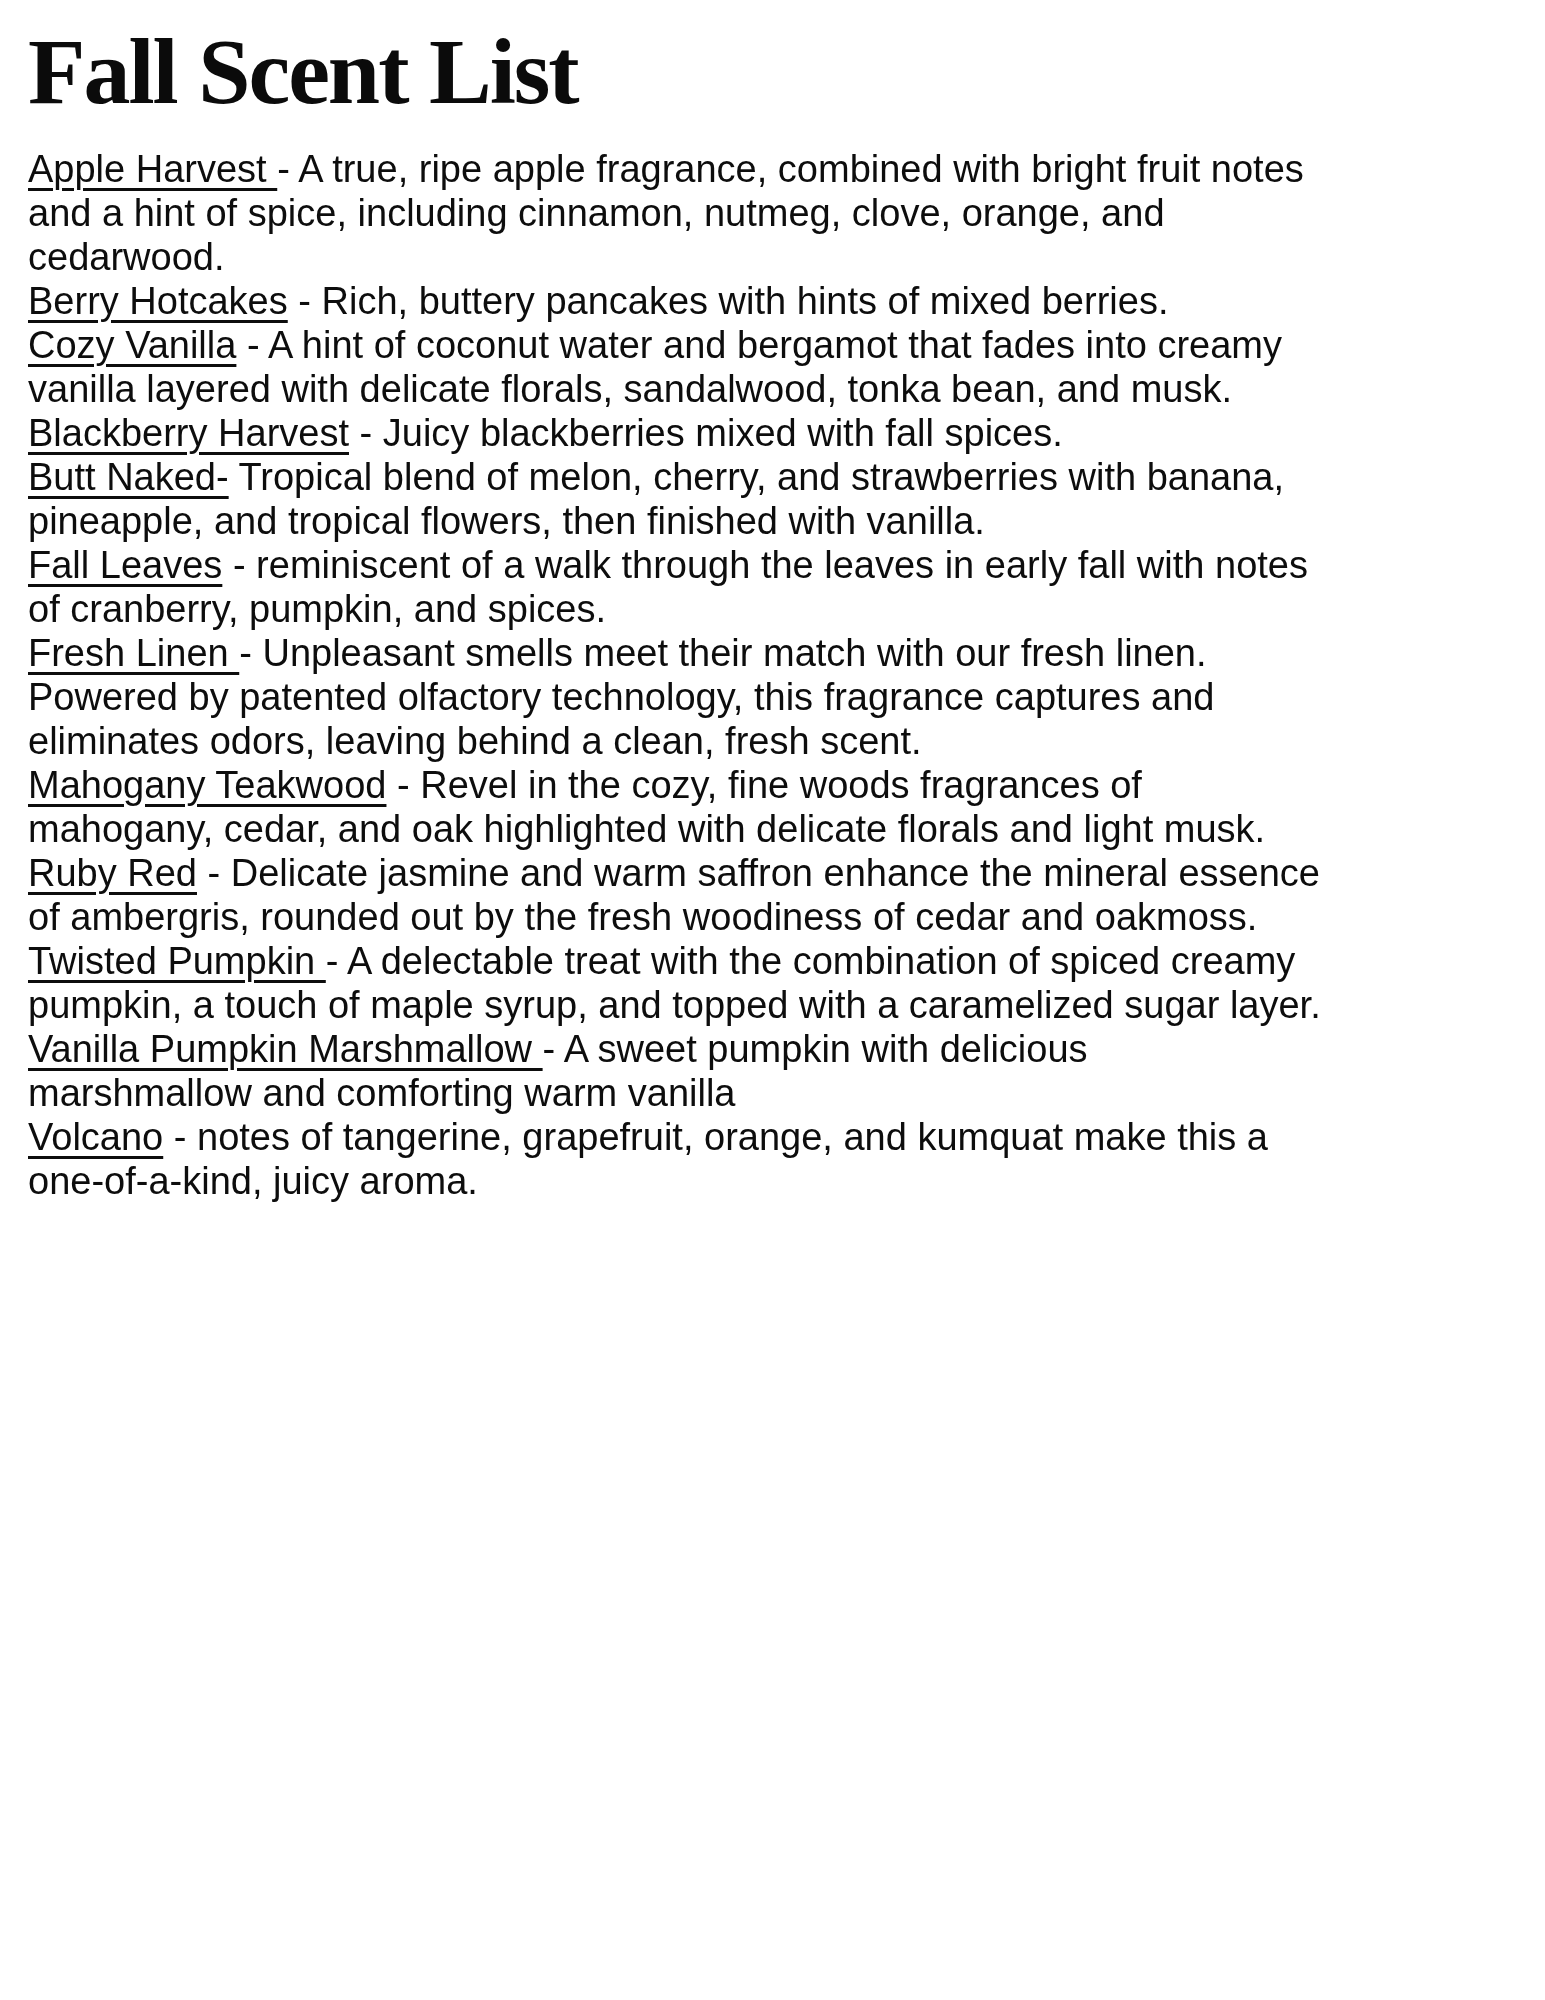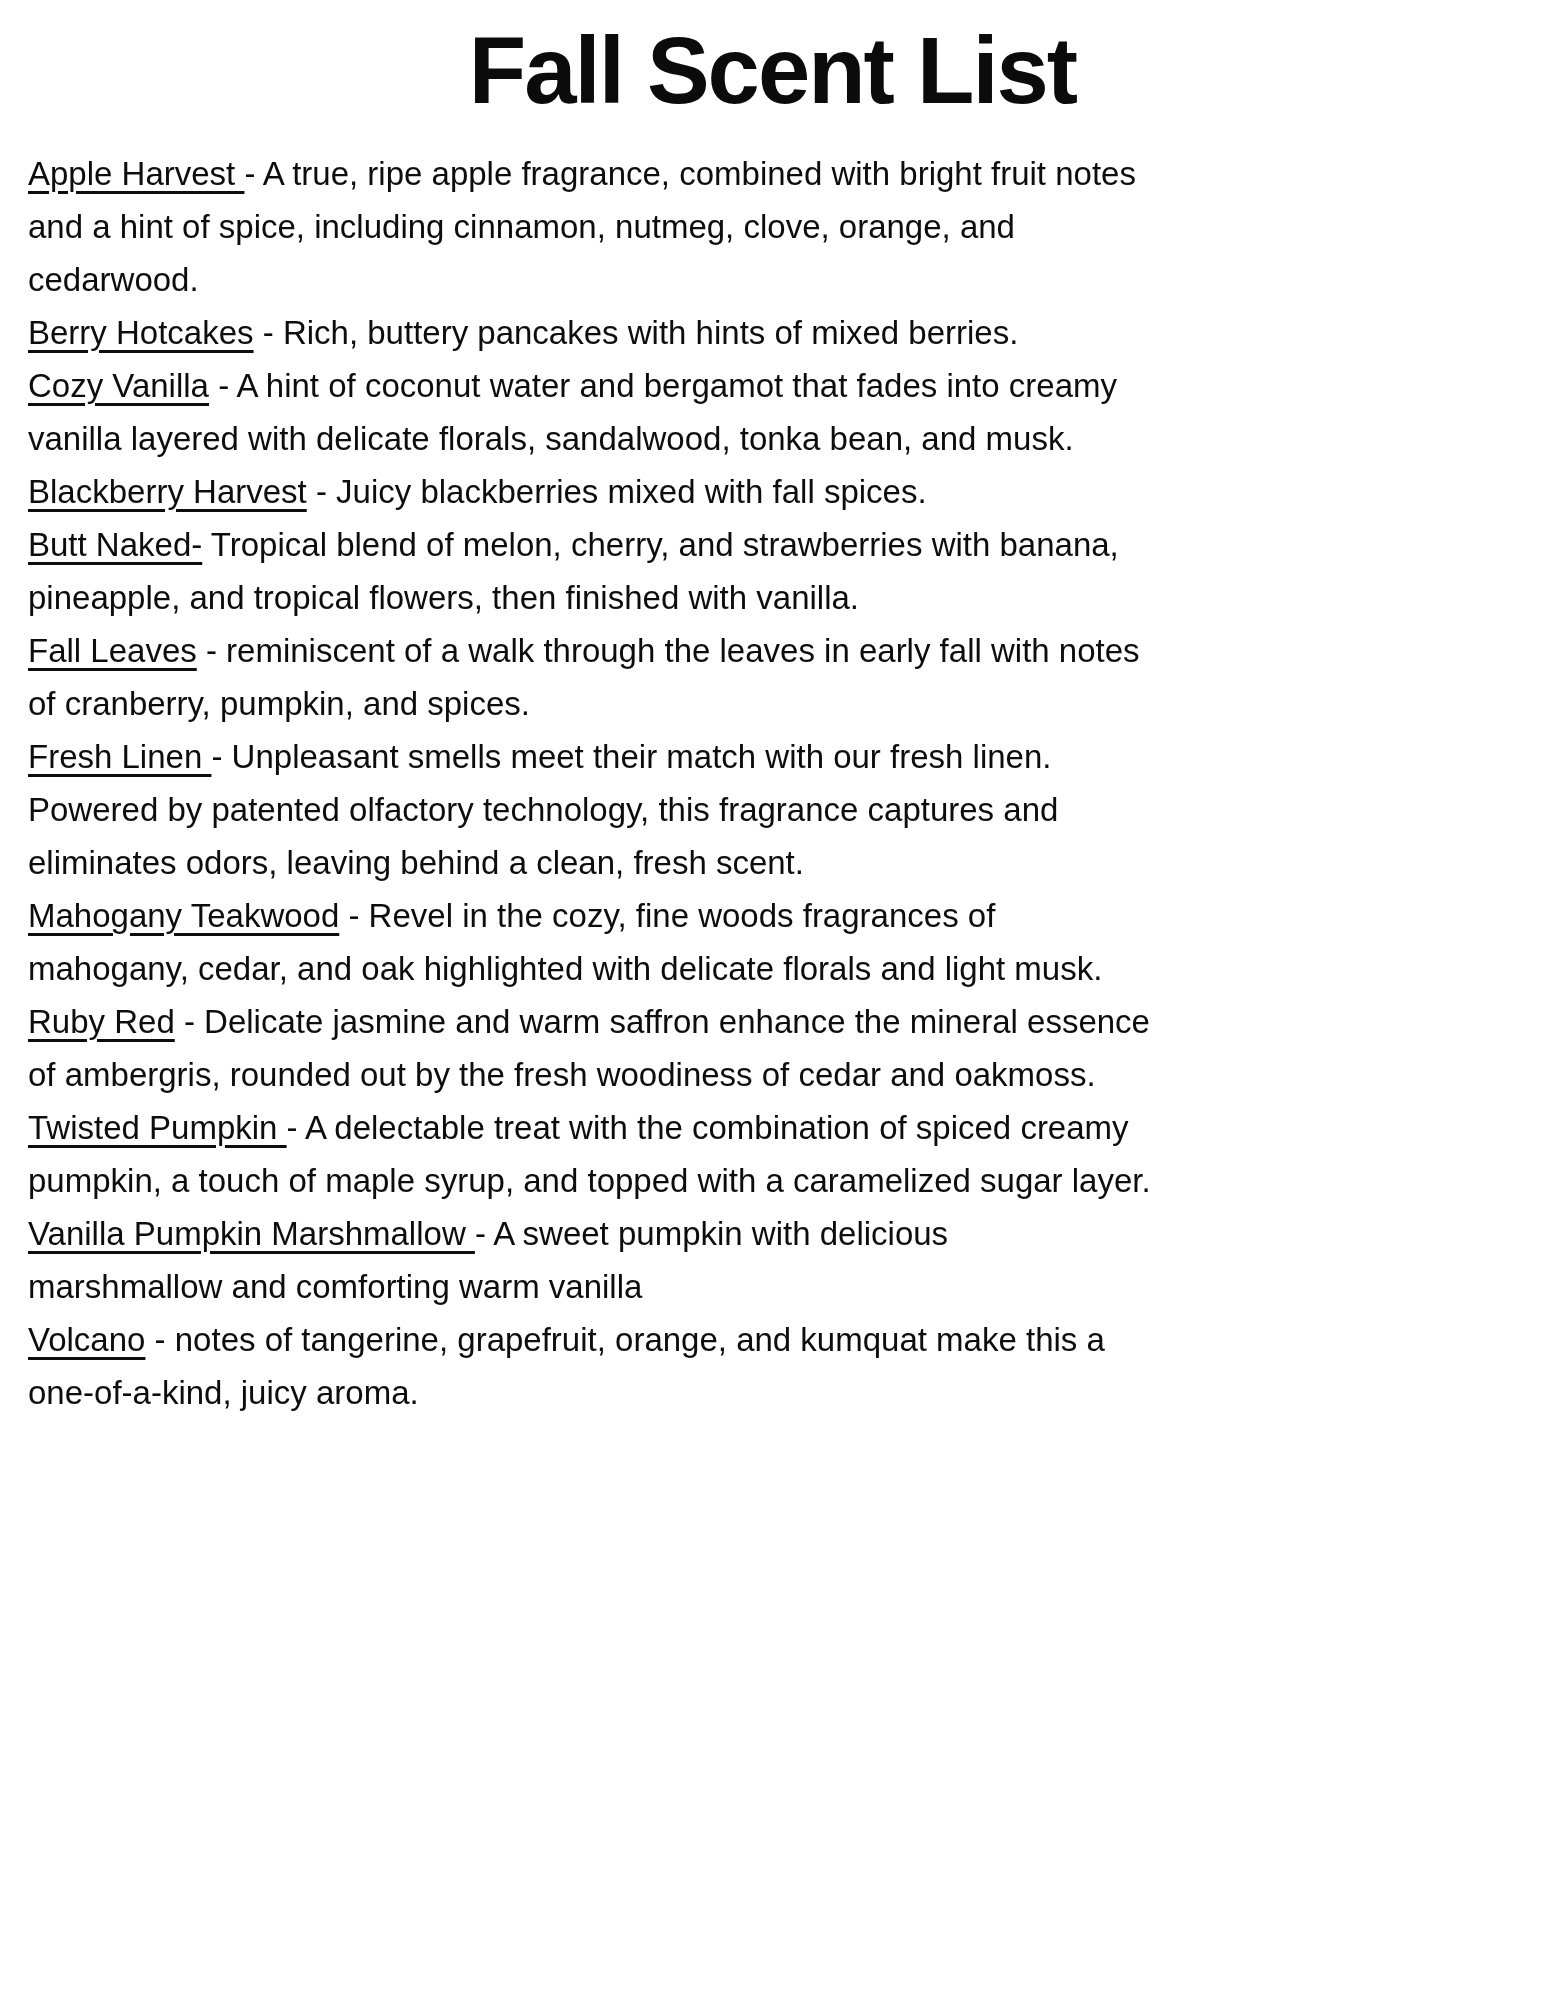--- a/index.html
+++ b/index.html
@@ -15,37 +15,36 @@
     color: #0d0d0d;
   }
   .page {
     width: 100%;
     height: 100%;
     box-sizing: border-box;
     padding: 0 28px;
   }
   h1.title {
     margin: 22px 0 0 0;
-    text-align: center;
     font-size: 94px;
     line-height: 1.05;
     font-weight: 700;
     letter-spacing: -2px;
     color: #0b0b0b;
-    font-family: Liberation Sans, sans-serif;
+    font-family: Liberation Serif, serif;
   }
   .scent-list {
     margin-top: 26px;
     width: 1500px;
   }
   p.scent {
     margin: 0;
     padding: 0;
-    font-size: 33px;
-    line-height: 53px;
+    font-size: 38px;
+    line-height: 44px;
     white-space: pre-wrap;
     color: #0d0d0d;
   }
   .scent .name {
     text-decoration: underline;
     text-decoration-thickness: 3px;
     text-underline-offset: 6px;
     text-decoration-color: #0d0d0d;
   }
 </style>

